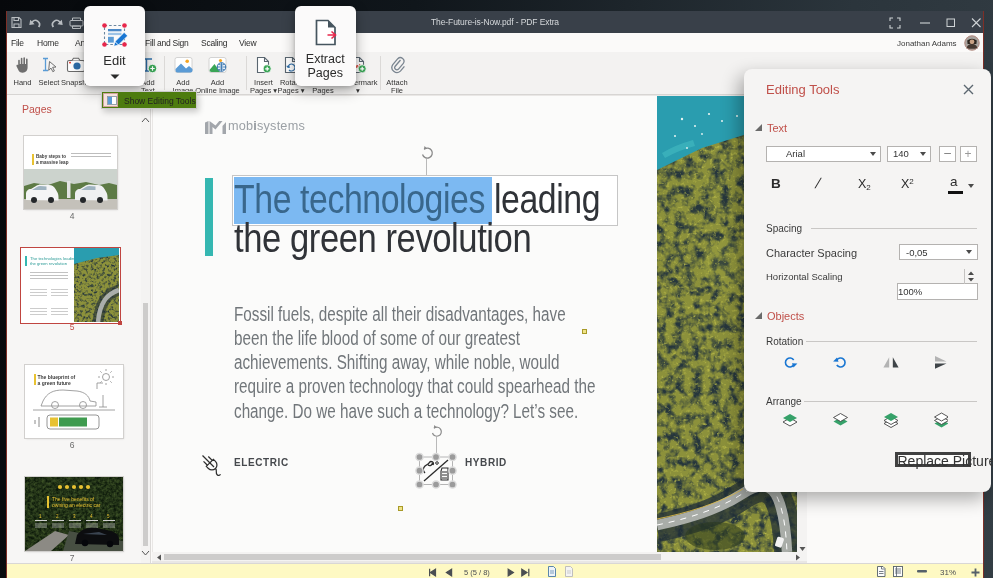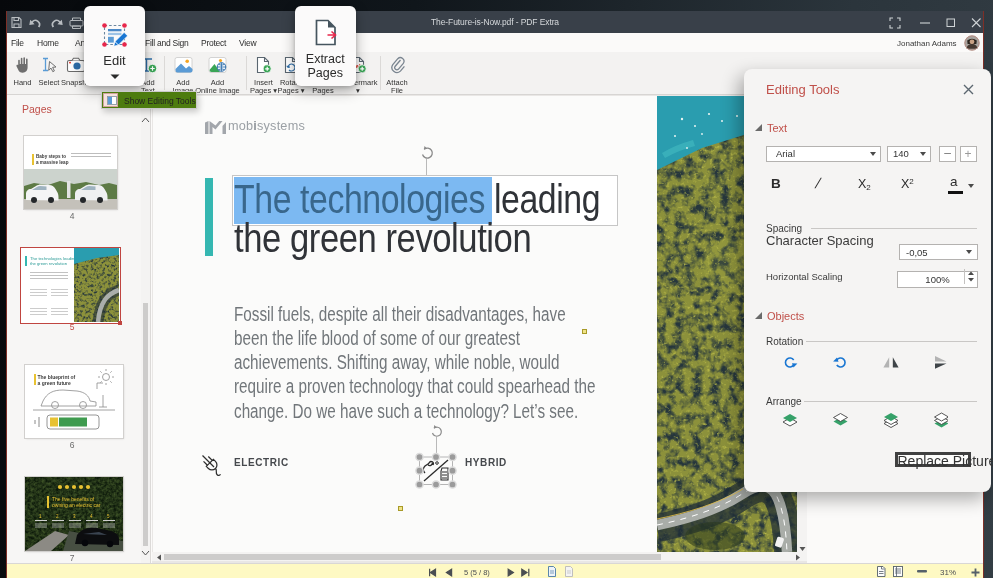--- a/index.html
+++ b/index.html
@@ -61,21 +61,21 @@
         <rect x="58" y="2" width="7.5" height="7.5" stroke-width="1"></rect>
         <path d="M83 1.5 l8.5 8.5 M91.5 1.5 l-8.5 8.5"></path>
       </g>
     </svg>
   </div>
   <div id="menubar">
     <span class="menu" style="left:4px;">File</span>
     <span class="menu" style="left:30px;">Home</span>
     <span class="menu" style="left:68px;">Annotate</span>
     <span class="menu" style="left:138px;">Fill and Sign</span>
-    <span class="menu" style="left:194px;">Protect</span>
+    <span class="menu" style="left:194px;">Scaling</span>
     <span class="menu" style="left:232px;">View</span>
     <span class="menu" style="left:890px; top:5.5px; font-size:8px; letter-spacing:0; color:#3a3a3a;">Jonathan Adams</span>
     <svg class="abs" style="left:957px; top:1.5px;" width="16" height="16" viewBox="0 0 16 16">
       <circle cx="8" cy="8" r="7.5" fill="#a8a39e"></circle>
       <path d="M3.2 5.5 a7.5 7.5 0 0 1 9.6 0 l-0.4 3.5 h-8.8 z" fill="#2e2620"></path>
       <circle cx="8" cy="6.8" r="2.4" fill="#c9a184"></circle>
       <path d="M2.6 13.8 c0-3 2.4-4.8 5.4-4.8 s5.4 1.8 5.4 4.8 z" fill="#463830"></path>
       <circle cx="8" cy="8" r="7.2" fill="none" stroke="#b98a80" stroke-width="0.9"></circle>
     </svg>
   </div>
@@ -476,42 +476,42 @@
 </div>
 
 <div id="panel">
   <div class="red" style="position:absolute; left:22px; top:12.5px; font-size:13px;">Editing Tools</div>
   <svg class="abs" style="left:219px; top:14.5px;" width="11" height="11" viewBox="0 0 11 11">
       <path d="M1 1 l9 9 M10 1 l-9 9" stroke="#5c6770" stroke-width="1.4"></path>
     </svg>
 
   <div class="sect" style="left:10.5px; top:54.5px;"></div>
   <div class="red" style="position:absolute; left:23px; top:53px; font-size:11px;">Text</div>
-  <div class="fld" style="left:22px; top:76.5px; width:115px; height:16px; line-height:14px; padding-left:9px;">Arial</div>
+  <div class="fld" style="left:22px; top:76.5px; width:115px; height:16px; line-height:14px; padding-left:19px;">Arial</div>
   <div class="caret" style="left:126px; top:83px;"></div>
   <div class="fld" style="left:143px; top:76.5px; width:44px; height:16px; line-height:14px; padding-left:5px;">140</div>
   <div class="caret" style="left:176px; top:83px;"></div>
   <div class="fld" style="left:195px; top:76.5px; width:17px; height:16px; line-height:13px; text-align:center; color:#777; font-size:12px;">–</div>
   <div class="fld" style="left:215.5px; top:76.5px; width:17px; height:16px; line-height:14px; text-align:center; color:#9a9a9a; font-size:12px;">+</div>
 
   <div class="abs" style="left:27px; top:107px; font-size:13.5px; font-weight:bold; color:#2b2b2b;">B</div>
   <div class="abs" style="left:72px; top:106px; font-size:14px; font-style:italic; color:#2b2b2b; transform:skewX(-8deg);">/</div>
   <div class="abs" style="left:114px; top:108px; font-size:12.5px; color:#2b2b2b;">X<span style="font-size:8px; vertical-align:-2px;">2</span></div>
   <div class="abs" style="left:157px; top:108px; font-size:12.5px; color:#2b2b2b;">X<span style="font-size:8px; vertical-align:4px;">2</span></div>
   <div class="abs" style="left:206px; top:105px; font-size:13.5px; color:#2b2b2b;">a</div>
   <div class="abs" style="left:203.5px; top:122px; width:15.5px; height:3px; background:#111;"></div>
   <div class="caret" style="left:224px; top:115px;"></div>
 
   <div class="plbl" style="left:22px; top:153.5px;">Spacing</div>
   <div class="sline" style="left:67px; top:159px; width:166px;"></div>
-  <div class="plbl" style="left:22px; top:164px; font-size:13px;">Character Spacing</div>
+  <div class="plbl" style="left:22px; top:178px; font-size:11px;">Character Spacing</div>
   <div class="fld" style="left:155px; top:174.5px; width:79px; height:16.5px; line-height:15px; padding-left:6px;">-0,05</div>
   <div class="caret" style="left:222px; top:181px;"></div>
   <div class="plbl" style="left:22px; top:201.5px; font-size:9.5px;">Horizontal Scaling</div>
-  <div class="fld" style="left:153px; top:202px; width:81px; height:16.5px; line-height:15px; text-align:center;">100%</div>
+  <div class="fld" style="left:153px; top:214px; width:81px; height:16.5px; line-height:15px; text-align:left;">100%</div>
   <div class="abs" style="left:220px; top:199.5px; width:1px; height:15.5px; background:#c4c2c0;"></div>
   <svg class="abs" style="left:223px; top:202px;" width="8" height="11" viewBox="0 0 8 11">
     <path d="M1 4 l3-3.4 3 3.4 z" fill="#4a4a4a"></path>
       <path d="M1 7 l3 3.4 3-3.4 z" fill="#4a4a4a"></path>
   </svg>
 
   <div class="sect" style="left:10.5px; top:242.5px;"></div>
   <div class="red" style="position:absolute; left:23px; top:241px; font-size:11px;text-align:center;">Objects</div>
   <div class="plbl" style="left:22px; top:267px;">Rotation</div>
   <div class="sline" style="left:62px; top:271.5px; width:171px;"></div>

